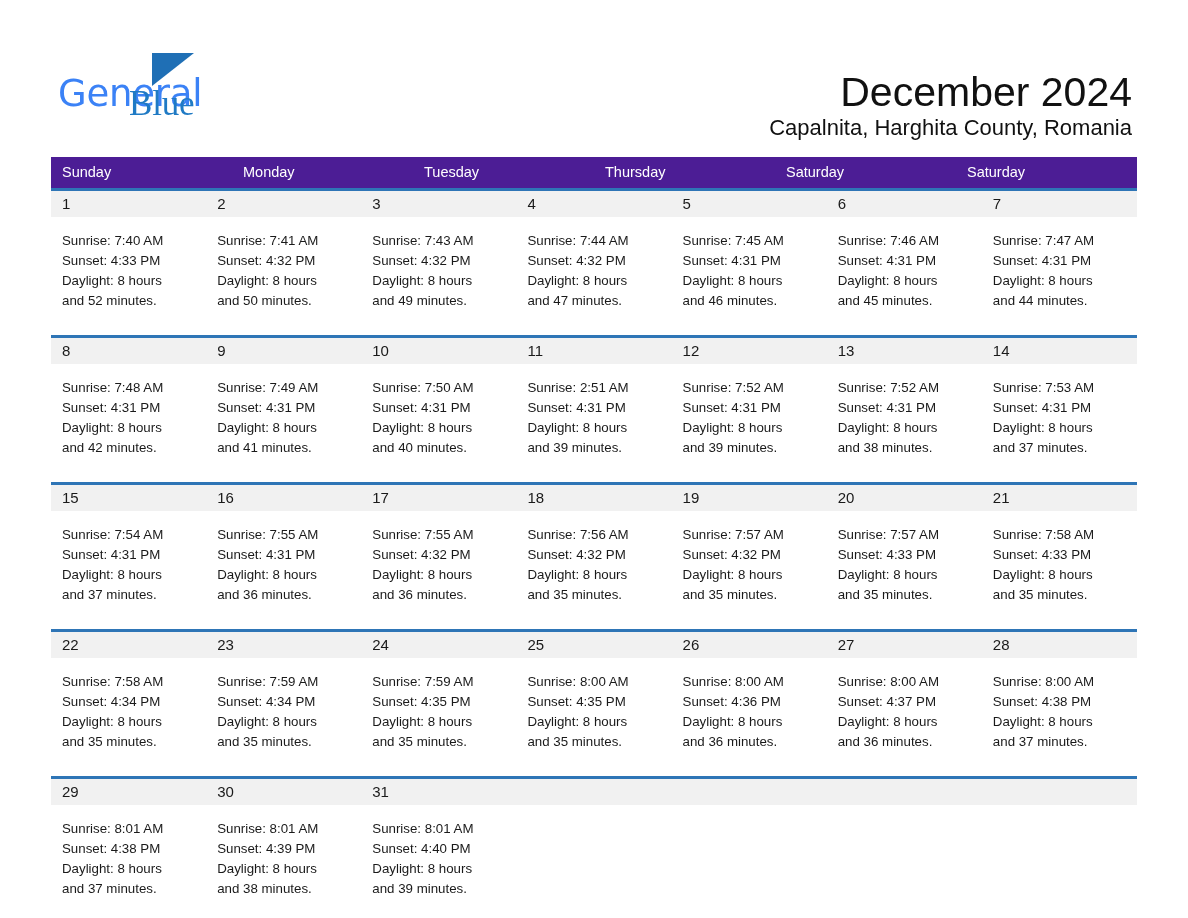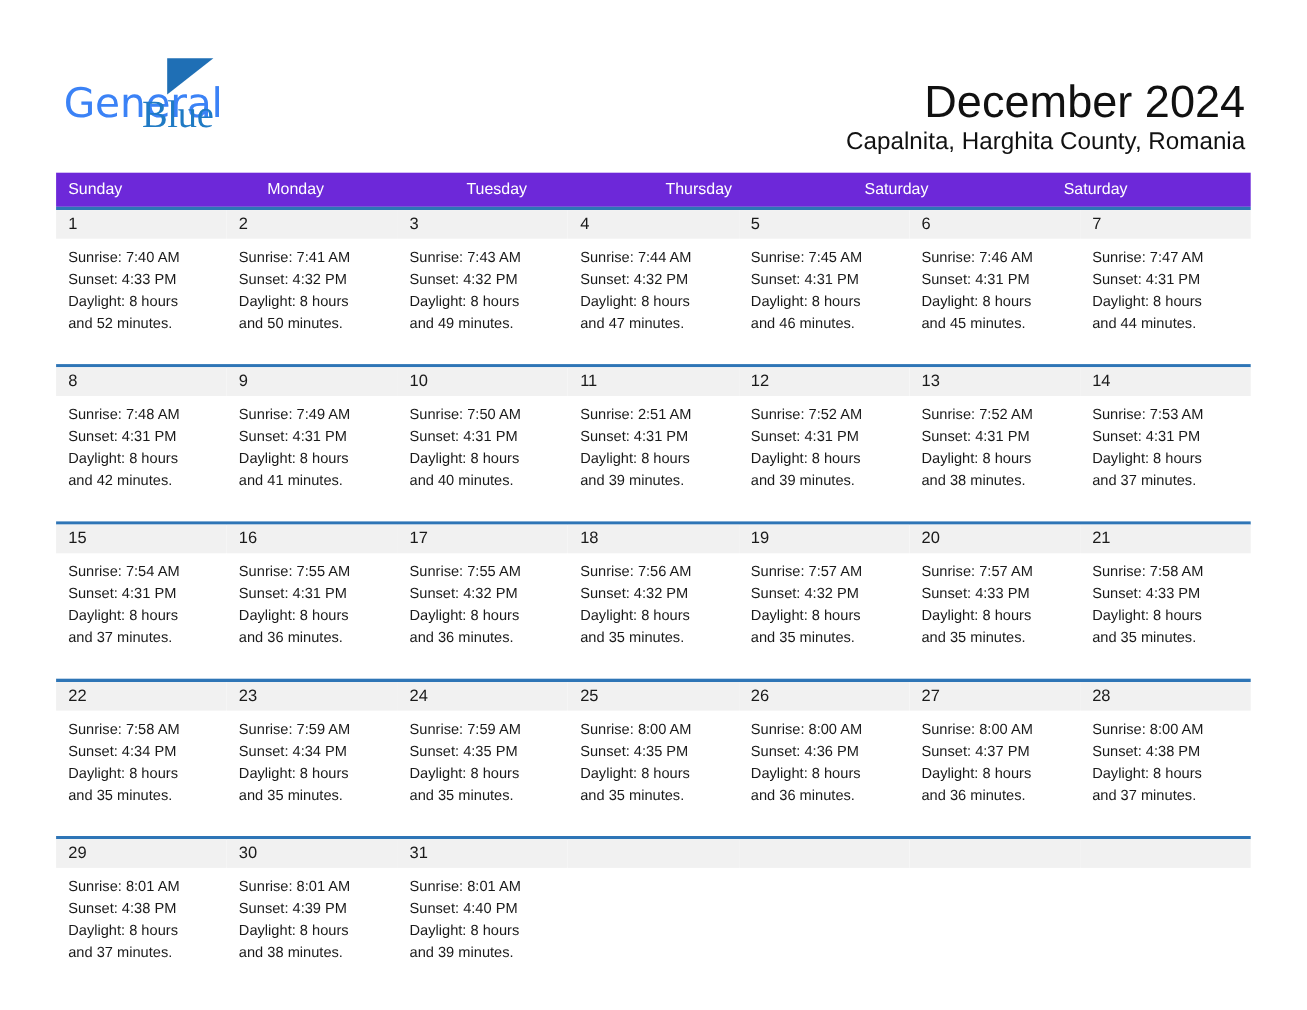--- a/index.html
+++ b/index.html
@@ -56,21 +56,21 @@
     text-align: left; white-space: nowrap;
   }
 
   
   .calendar {
     position: absolute; left: 51px; top: 157px;
     width: 1086px;
   }
   .weekhead {
     display: flex;
-    background: #6d28d9;
+    background: #4c1d95;
     height: 31px;
   }
   .weekhead .dayname {
     flex: 1 1 0;
     color: #ffffff;
     font-size: 14.5px;
     line-height: 31px;
     padding-left: 11px;
     white-space: nowrap;
     overflow: hidden;
@@ -91,21 +91,21 @@
   .cell .daynum {
     height: 26px;
     background: #f1f1f1;
     font-size: 15px;
     line-height: 26px;
     padding-left: 11px;
     color: #1a1a1a;
     white-space: nowrap;
   }
   .cell .info {
-    padding: 7px 10px 10px 11px;
+    padding: 14px 10px 10px 11px;
     font-size: 13.3px;
     line-height: 20px;
     color: #1a1a1a;
     min-height: 100px;
   }
   .cell .info div { white-space: nowrap; }
   .cell.empty .info { min-height: 100px; }
   .cell.empty .daynum { background: #f1f1f1; }
 </style>
 </head>

